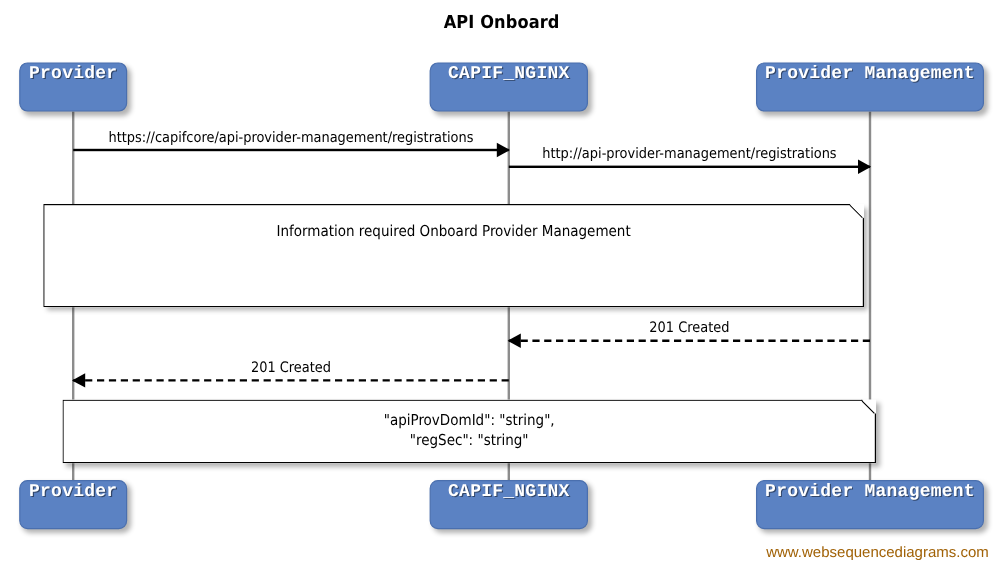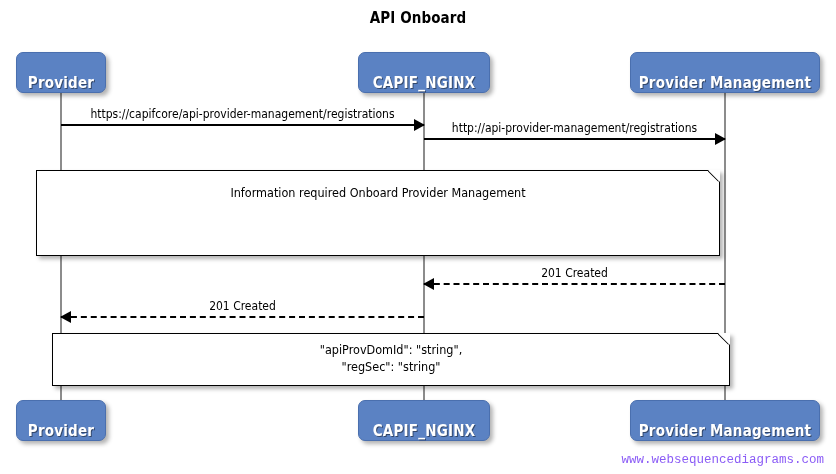--- a/index.html
+++ b/index.html
@@ -46,23 +46,24 @@
 
   
   .participant {
     position: absolute;
     height: 41px;
     background: #5b82c3;
     border: 1px solid #4a6fae;
     border-radius: 7px;
     box-shadow: 3px 3px 4px rgba(0,0,0,0.30);
     display: flex;
-    align-items: flex-end;
+    align-items: flex-start;
     justify-content: center;
     box-sizing: border-box;
+    font-family: Liberation Mono, monospace;
   }
   .participant .pname {
     color: #ffffff;
     font-size: 15px;
     font-weight: bold;
     white-space: nowrap;
     text-shadow: 1px 1px 0 rgba(0,0,0,0.45);
     letter-spacing: 0.2px;
   }
 
@@ -158,23 +159,23 @@
     font-size: 12.5px;
     color: #000000;
     white-space: nowrap;
   }
 
   
   .footer-credit {
     position: absolute;
     right: 12px;
     bottom: 7px;
-    font-family: Liberation Mono, monospace;
+    font-family: Liberation Sans, sans-serif;
     font-size: 12.5px;
-    color: #8b5cf6;
+    color: #a16207;
     white-space: nowrap;
   }
 </style>
 </head>
 <body>
 
 <div id="canvas">
 
   <div class="diagram-title">API Onboard</div>
 

